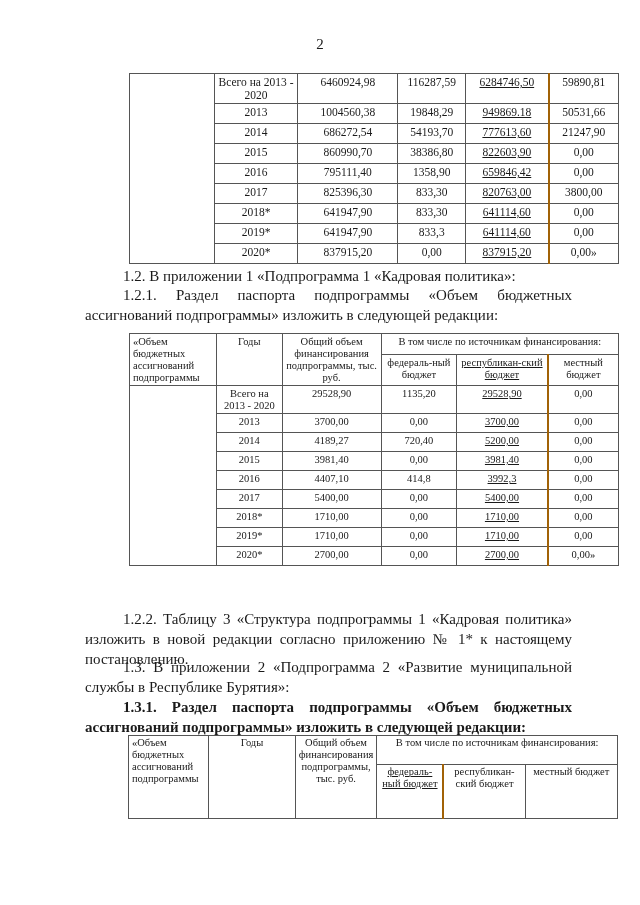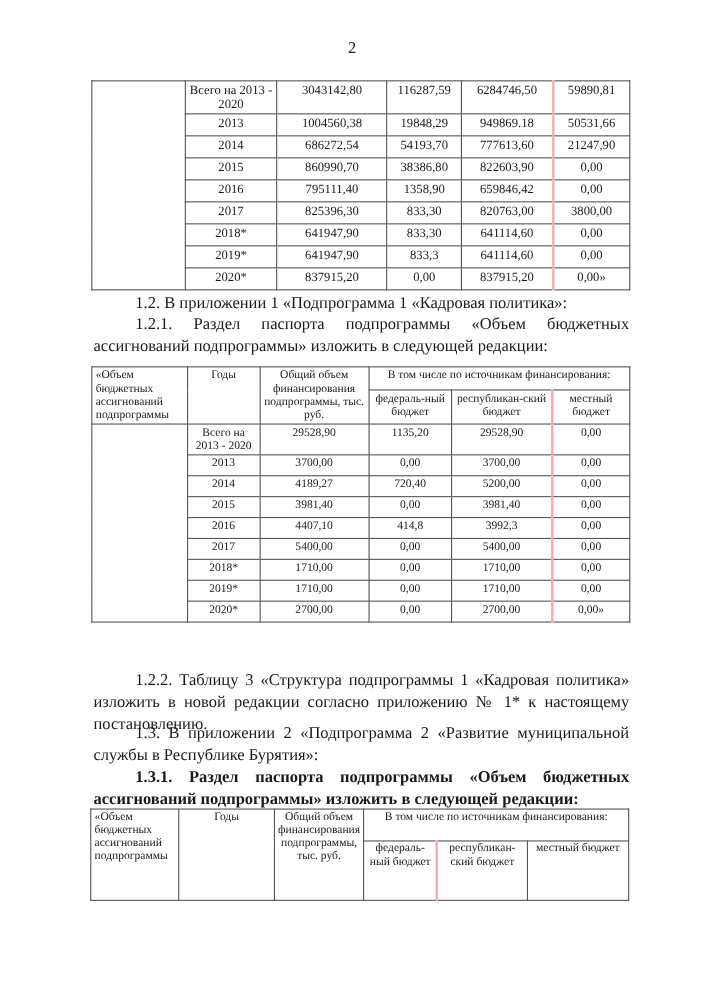--- a/index.html
+++ b/index.html
@@ -1,49 +1,49 @@
 <!DOCTYPE html>
 <html><head>
 <meta charset="utf-8">
 <style>
   html, body { margin:0; padding:0; background:#ffffff; }
   body { width:640px; height:905px; position:relative; overflow:hidden;
          font-family:"Liberation Serif", "DejaVu Serif", serif; color:#1a1a1a; }
   .page-num { position:absolute; top:36px; left:0; width:640px; text-align:center; font-size:15px; }
-  table { position:absolute; border-collapse:collapse; font-size:11.5px; line-height:13px; }
+  table { position:absolute; border-collapse:collapse; font-size:11.5px; line-height:13px;margin-left:46px; }
   td { border:1px solid #555; text-align:center; vertical-align:top; padding:1px 3px; }
   td.left { text-align:left;font-family:Liberation Serif, serif; }
   .t1 { left:83px; top:73px; width:490px; }
   .t1 td { height:16px; padding-top:2px; }
   .t2 { left:83px; top:333px; width:490px; font-size:10.5px; line-height:12px; }
   .t2 td { height:15px; padding-top:2px; }
   .t3 { left:82px; top:735px; width:490px; font-size:10.5px; line-height:12px; }
   .para { position:absolute; left:85px; width:487px; font-size:15px; line-height:20px; text-align:justify; }
   .para .ind { display:inline-block; width:38px; }
-  .thick-r { border-right:2px solid #fca5a5; }
+  .thick-r { border-right:2px solid #a16207;text-decoration:underline; }
 </style>
 </head>
 <body>
 
 <div class="page-num">2</div>
 
 <table class="t1">
   <colgroup>
     <col style="width:85px">
       <col style="width:84px">
       <col style="width:100px">
       <col style="width:68px">
       <col style="width:83px">
       <col style="width:70px">
   </colgroup>
   <tbody id="t1body">
       <tr>
         <td rowspan="9"></td>
         <td>Всего на 2013 - 2020</td>
-        <td>3043142,80</td>
+        <td>6460924,98</td>
         <td>116287,59</td>
         <td class="thick-r">6284746,50</td>
         <td>59890,81</td>
       </tr>
       <tr>
         <td>2013</td>
         <td>1004560,38</td>
         <td>19848,29</td>
         <td class="thick-r">949869.18</td>
         <td>50531,66</td>

